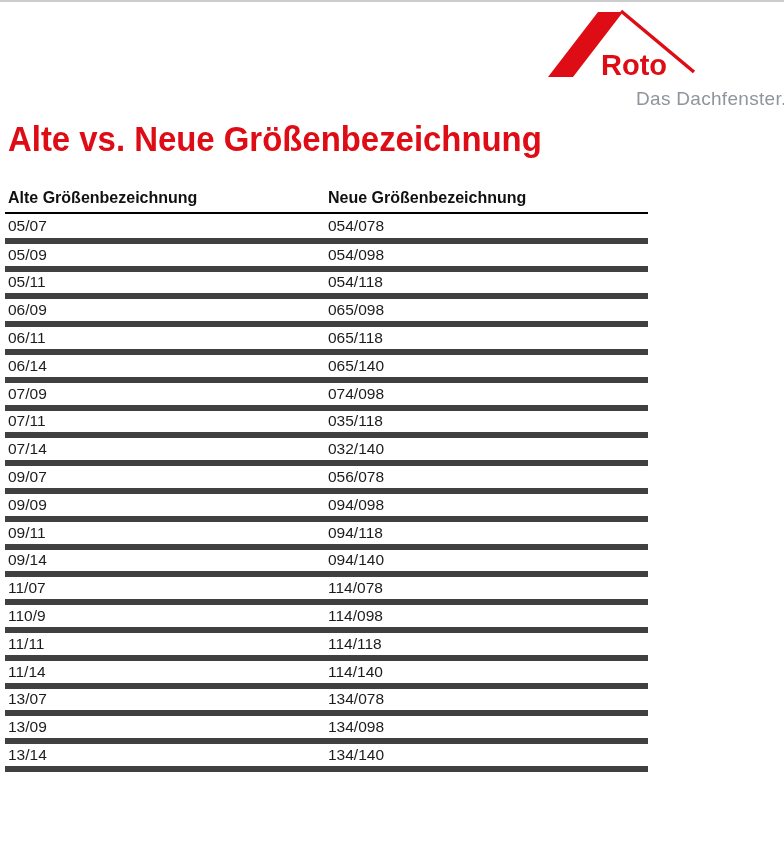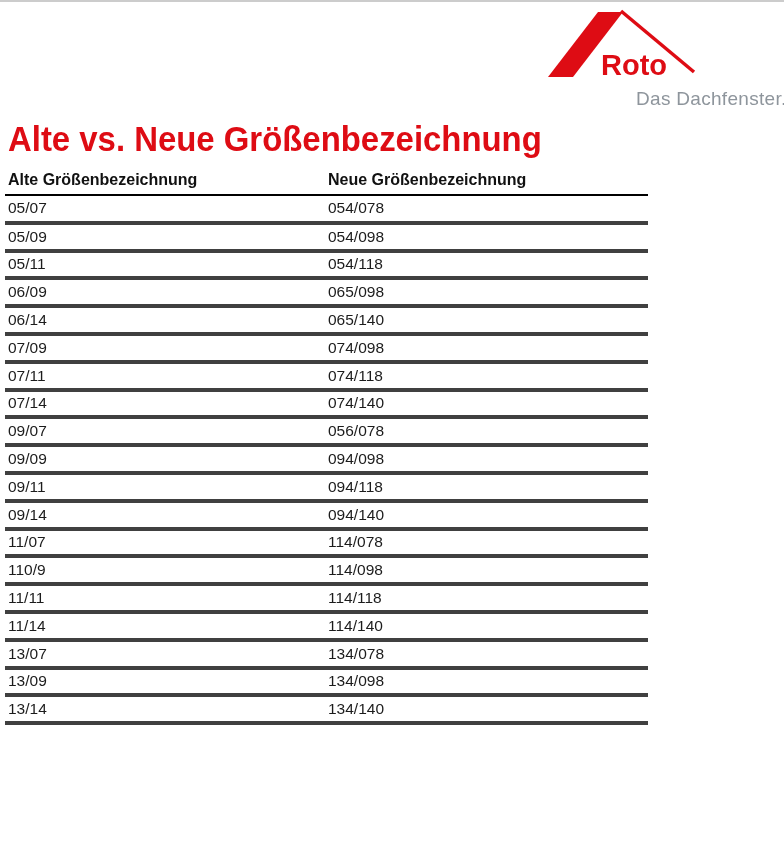--- a/index.html
+++ b/index.html
@@ -35,21 +35,21 @@
   .page-title {
     position: absolute; left: 8px; top: 121px;
     font-size: 35px; line-height: 35px;
     font-weight: bold;
     color: #de0c14;
     transform: scaleX(0.94);
     transform-origin: left center;
     white-space: nowrap;
   }
   .size-table {
-    position: absolute; left: 5px; top: 170px;
+    position: absolute; left: 5px; top: 188px;
     width: 643px;
     border-collapse: collapse;
     table-layout: fixed;
   }
   .size-table th {
     text-align: left;
     font-size: 16px;
     font-weight: bold;
     color: #111111;
     height: 25px;
@@ -57,21 +57,21 @@
     padding: 0 0 5px 0;
     border-bottom: 2px solid #000000;
   }
   .size-table th:first-child { width: 323px; padding-left: 3px; }
   .size-table td {
     font-size: 15.5px;
     color: #1c1c1c;
     height: 27.8px;
     vertical-align: middle;
     padding: 0;
-    border-bottom: 4px solid #404040;
+    border-bottom: 6px solid #404040;
   }
   .size-table td:first-child { padding-left: 3px; }
 </style>
 </head>
 <body>
 
 <div class="top-line"></div>
 
 <div class="logo">
   <svg viewBox="0 0 162 70">
@@ -103,34 +103,38 @@
       </tr>
       <tr>
         <td>05/11</td>
         <td>054/118</td>
       </tr>
       <tr>
         <td>06/09</td>
         <td>065/098</td>
       </tr>
       <tr>
+        <td>06/11</td>
+        <td>065/118</td>
+      </tr>
+      <tr>
         <td>06/14</td>
         <td>065/140</td>
       </tr>
       <tr>
         <td>07/09</td>
         <td>074/098</td>
       </tr>
       <tr>
         <td>07/11</td>
-        <td>074/118</td>
+        <td>035/118</td>
       </tr>
       <tr>
         <td>07/14</td>
-        <td>074/140</td>
+        <td>032/140</td>
       </tr>
       <tr>
         <td>09/07</td>
         <td>056/078</td>
       </tr>
       <tr>
         <td>09/09</td>
         <td>094/098</td>
       </tr>
       <tr>

